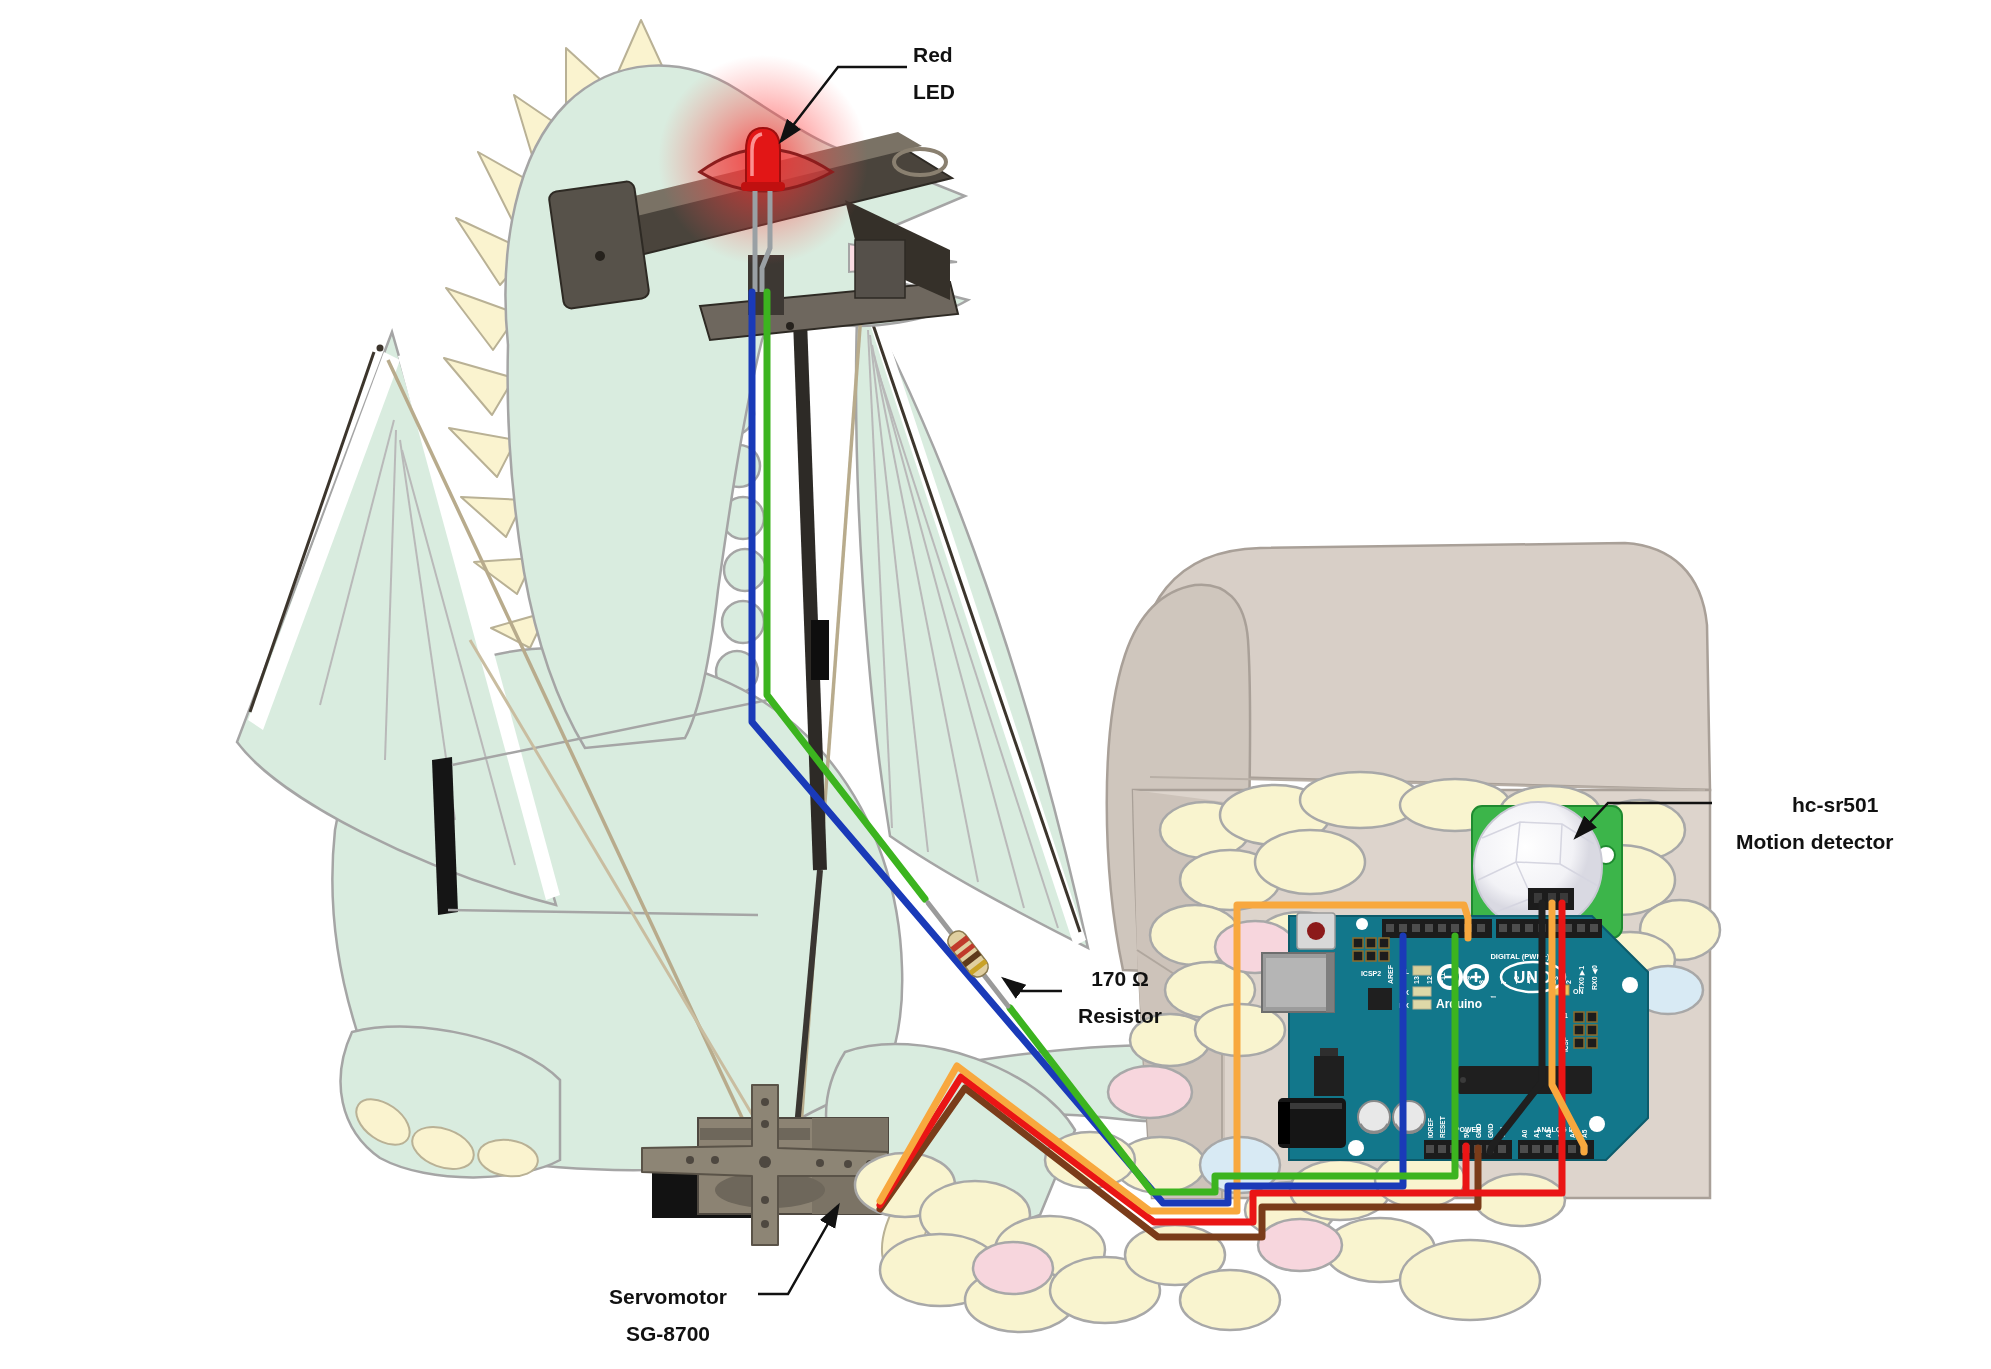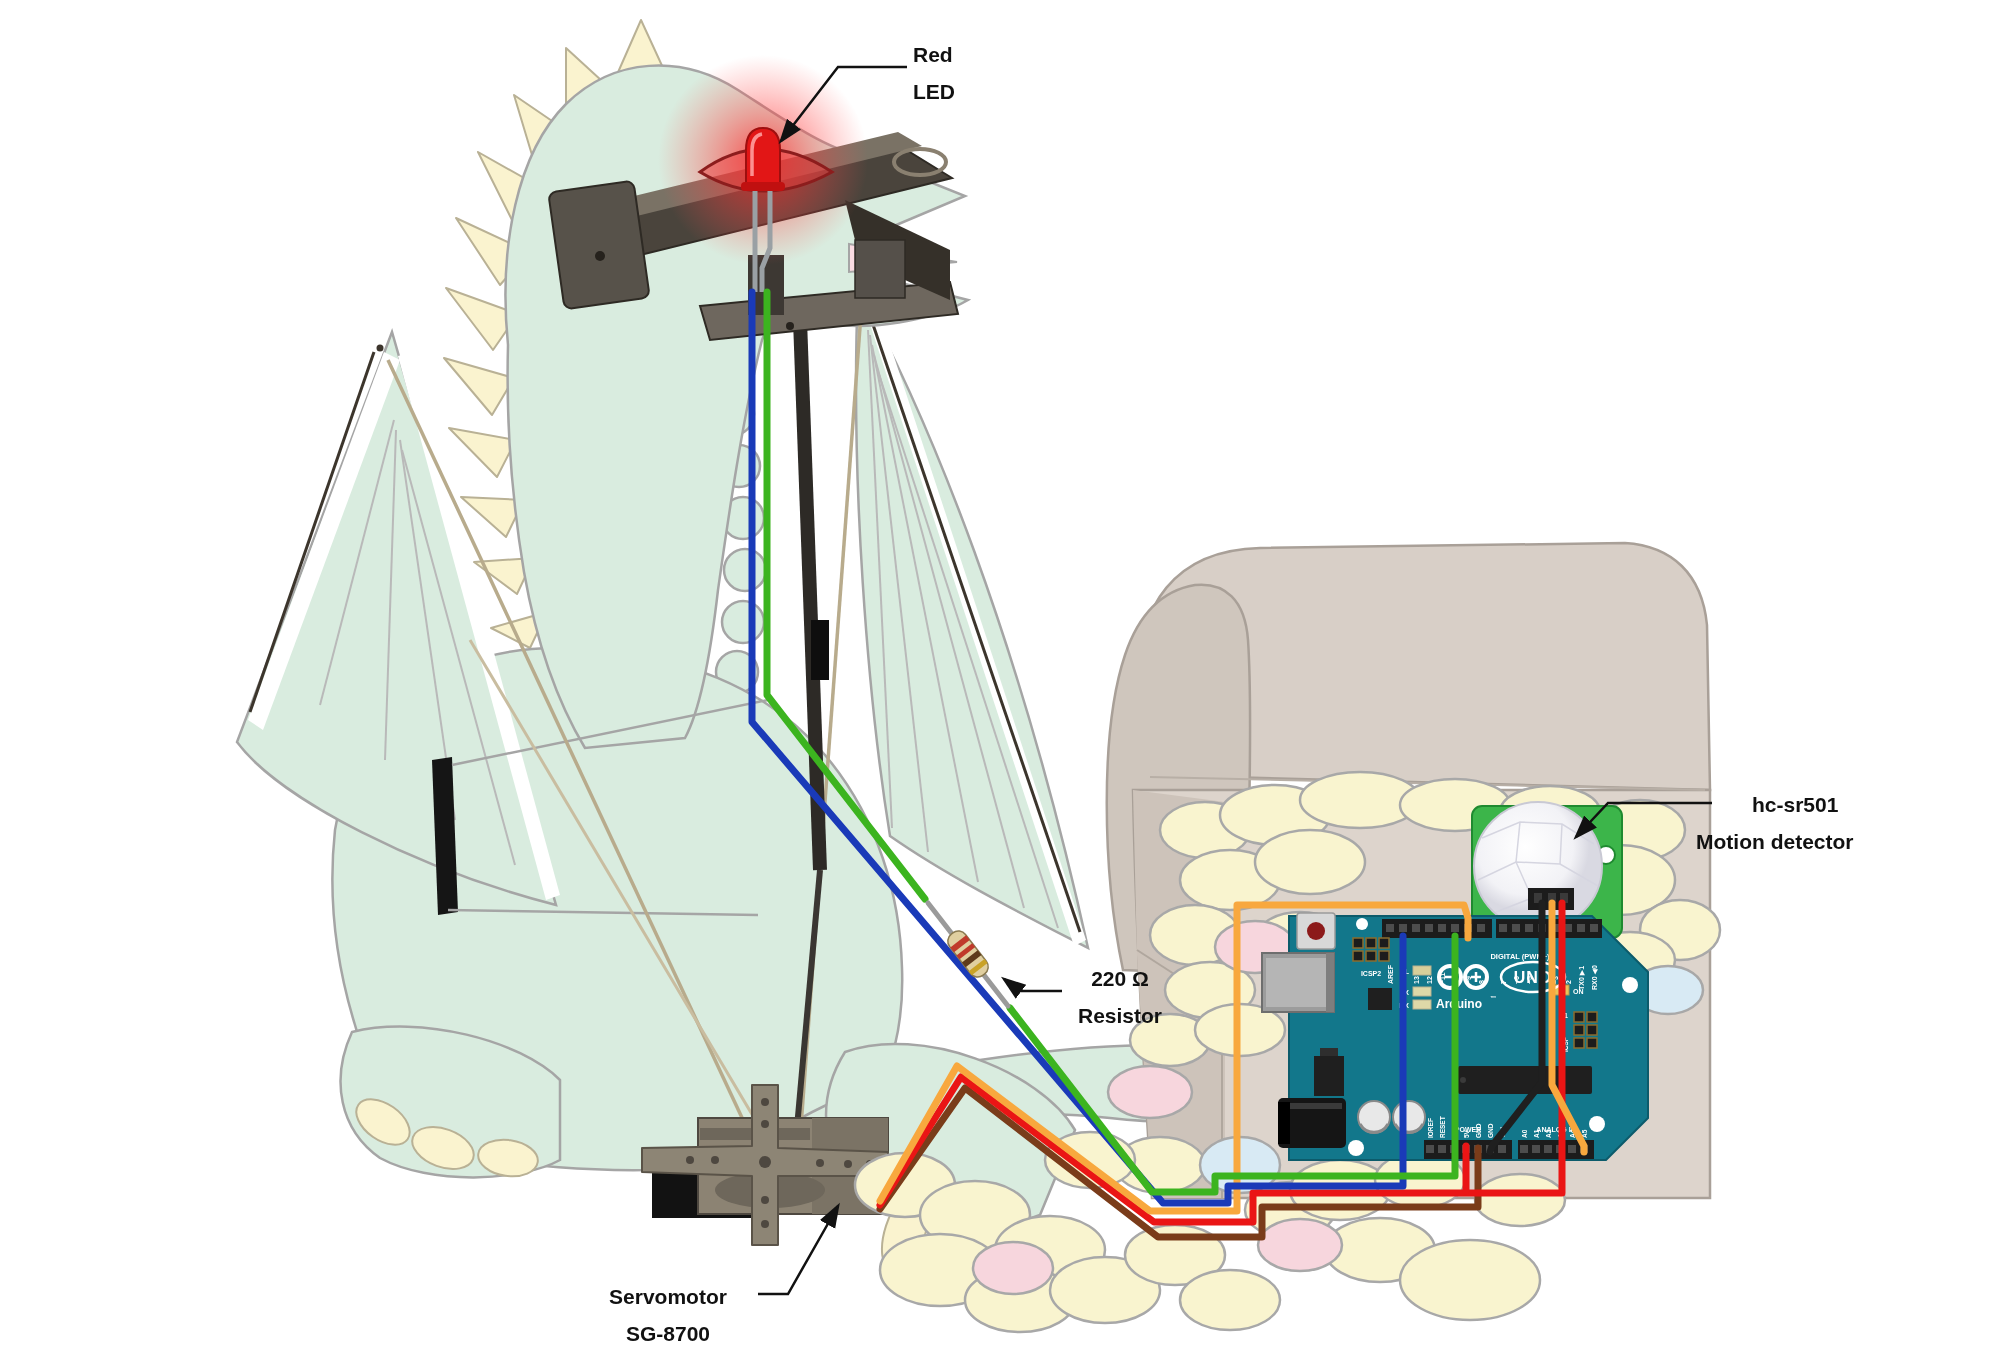--- a/index.html
+++ b/index.html
@@ -463,30 +463,30 @@
     <path d="M758,1294 L788,1294 L838,1206" marker-end="url(#arr)"></path>
     <path d="M1712,803 L1608,803 L1576,837" marker-end="url(#arr)"></path>
   </g>
 </svg>
 
 <div id="lbl-led" class="ann">
   <span class="l">Red</span>
   <span class="l">LED</span>
 </div>
 <div id="lbl-res" class="ann">
-  <span class="l">220 Ω</span>
+  <span class="l">170 Ω</span>
   <span class="l">Resistor</span>
 </div>
 <div id="lbl-servo" class="ann">
   <span class="l">Servomotor</span>
   <span class="l">SG-8700</span>
 </div>
 <div id="lbl-pir" class="ann">
   <span class="l l1">hc-sr501</span>
   <span class="l">Motion detector</span>
 </div>
 
 <style>
   #lbl-led   { left:913px;  top:36px; }
   #lbl-res   { left:1040px; top:960px;  width:160px; }
   #lbl-servo { left:568px;  top:1278px; width:200px; }
-  #lbl-pir   { left:1696px; top:786px; }
+  #lbl-pir   { left:1736px; top:786px; }
 </style>
 
 </body></html>

